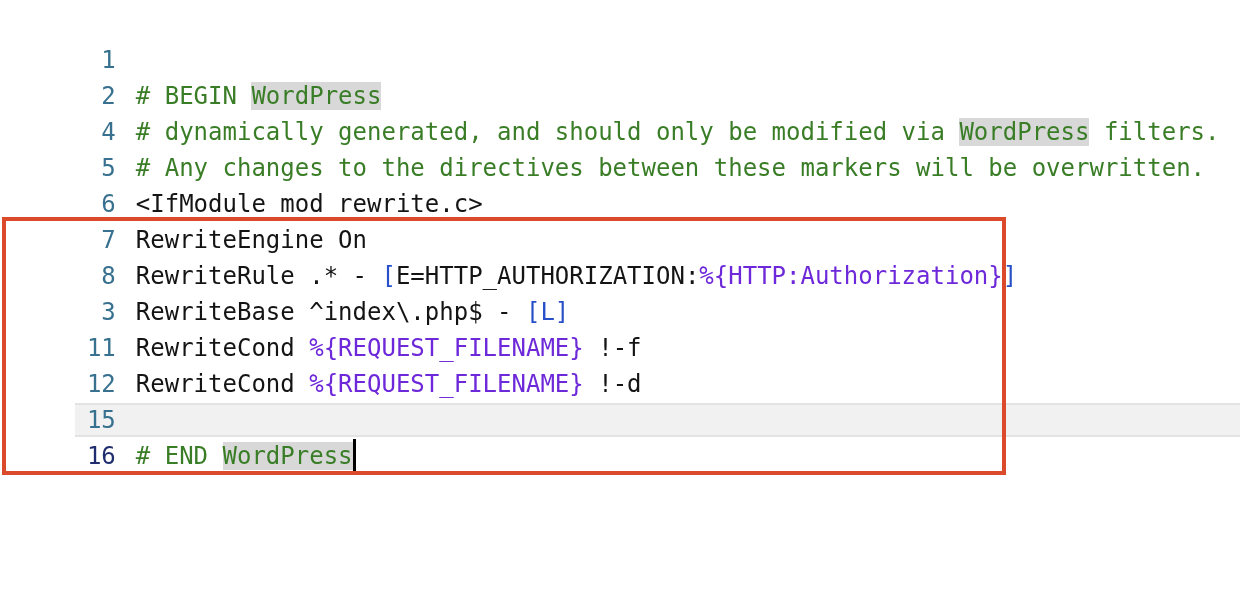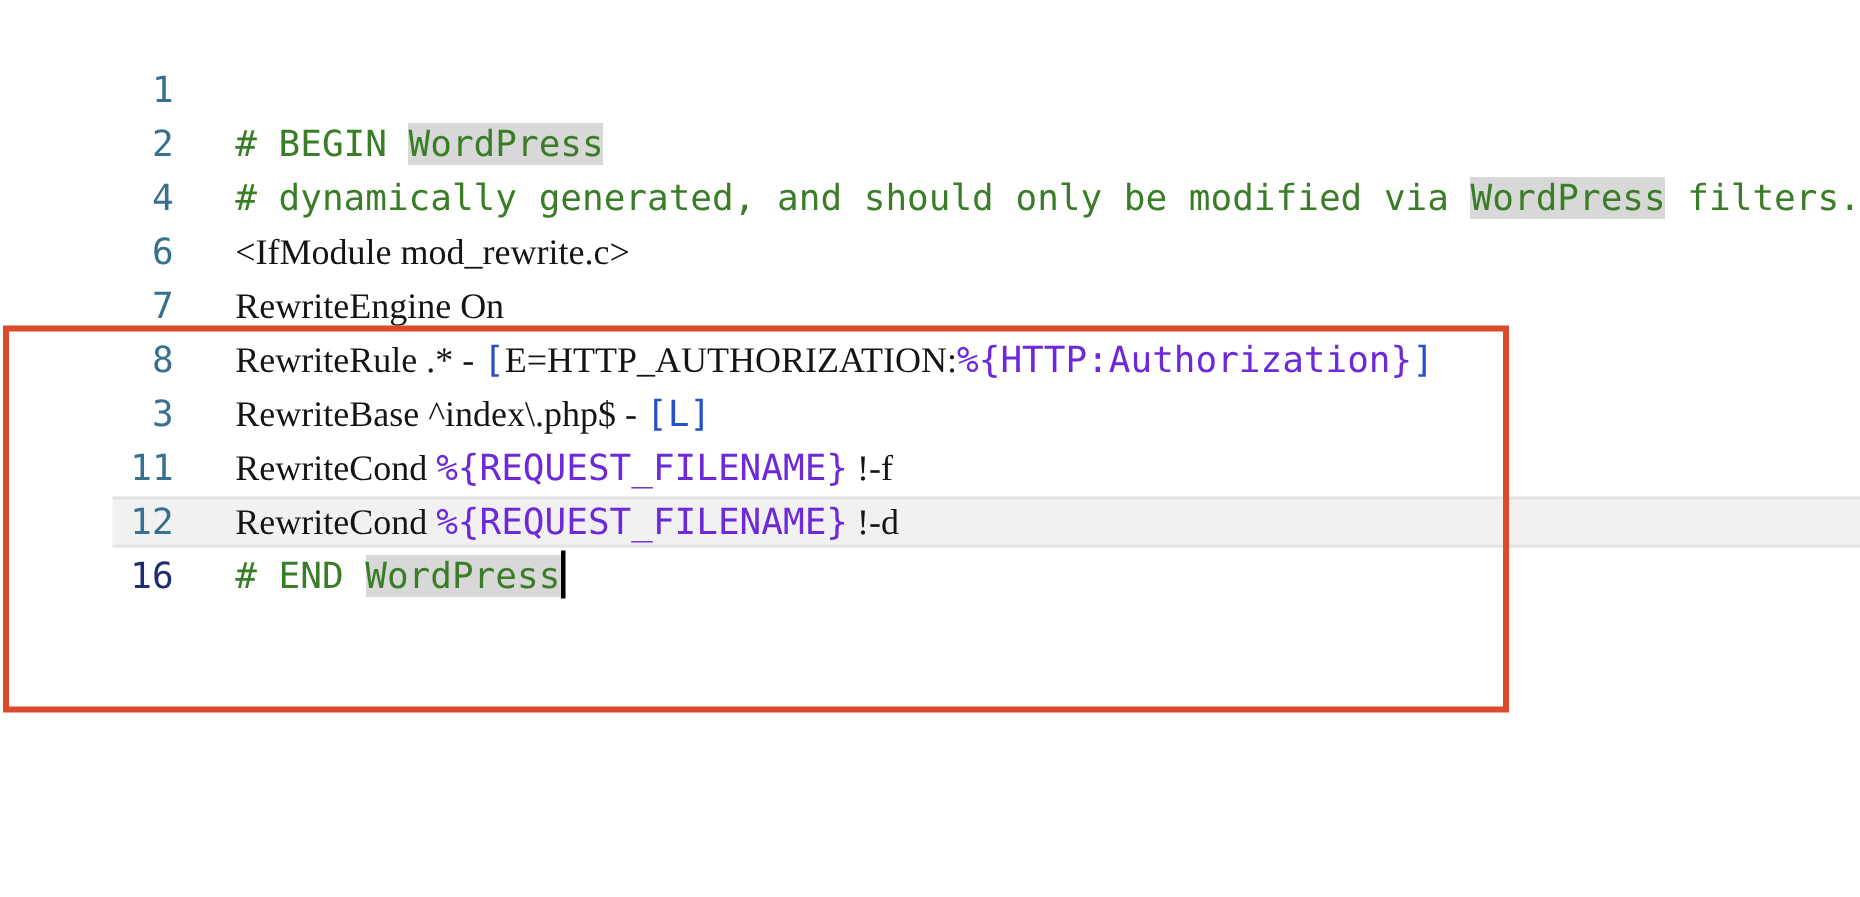--- a/index.html
+++ b/index.html
@@ -33,26 +33,26 @@
     display: inline-block;
     width: 58px;
     text-align: right;
     color: #38718f;
     vertical-align: top;
   }
   .code {
     position: relative;
     z-index: 2;
     display: inline-block;
-    margin-left: 41px;
+    margin-left: 20px;
     vertical-align: top;
   }
   .seg-c  { color: #3a7d27; }                       
   .seg-ch { color: #3a7d27; background: #d8d8d8; }  
-  .seg-k  { color: #141414; font-family: Liberation Serif, serif; }                       
+  .seg-k  { color: #141414; }                       
   .seg-b  { color: #2850c8; }                       
   .seg-v  { color: #6d28d9; }                       
   .line.current .gutter { color: #1f2d6e; }
   .current-band {
     position: absolute;
     z-index: 1;
     left: 75px;
     right: 0;
     top: 1px;
     bottom: 1px;
@@ -92,20 +92,23 @@
 
   <div class="line">
     <span class="gutter">2</span><span class="code"><span class="seg-c"># BEGIN </span><span class="seg-ch">WordPress</span></span>
   </div>
 
 
   <div class="line">
     <span class="gutter">4</span><span class="code"><span class="seg-c"># dynamically generated, and should only be modified via </span><span class="seg-ch">WordPress</span><span class="seg-c"> filters.</span></span>
   </div>
 
+  <div class="line">
+    <span class="gutter">5</span><span class="code"><span class="seg-c"># Any changes to the directives between these markers will be overwritten.</span></span>
+  </div>
 
   <div class="line">
     <span class="gutter">6</span><span class="code"><span class="seg-k">&lt;IfModule mod_rewrite.c&gt;</span></span>
   </div>
 
   <div class="line">
     <span class="gutter">7</span><span class="code"><span class="seg-k">RewriteEngine On</span></span>
   </div>
 
   <div class="line">
@@ -120,19 +123,22 @@
   <div class="line">
     <span class="gutter">11</span><span class="code"><span class="seg-k">RewriteCond </span><span class="seg-v">%{REQUEST_FILENAME}</span><span class="seg-k"> !-f</span></span>
   </div>
 
   <div class="line">
     <span class="gutter">12</span><span class="code"><span class="seg-k">RewriteCond </span><span class="seg-v">%{REQUEST_FILENAME}</span><span class="seg-k"> !-d</span></span>
   </div>
 
 
 
+  <div class="line">
+    <span class="gutter">15</span><span class="code"></span>
+  </div>
 
   <div class="line current"><div class="current-band"></div>
     <span class="gutter">16</span><span class="code"><span class="seg-c"># END </span><span class="seg-ch">WordPress</span><span class="caret"></span></span>
   </div>
 </div>
   <div class="annotation-box"></div>
 </div>
 
 </body></html>

